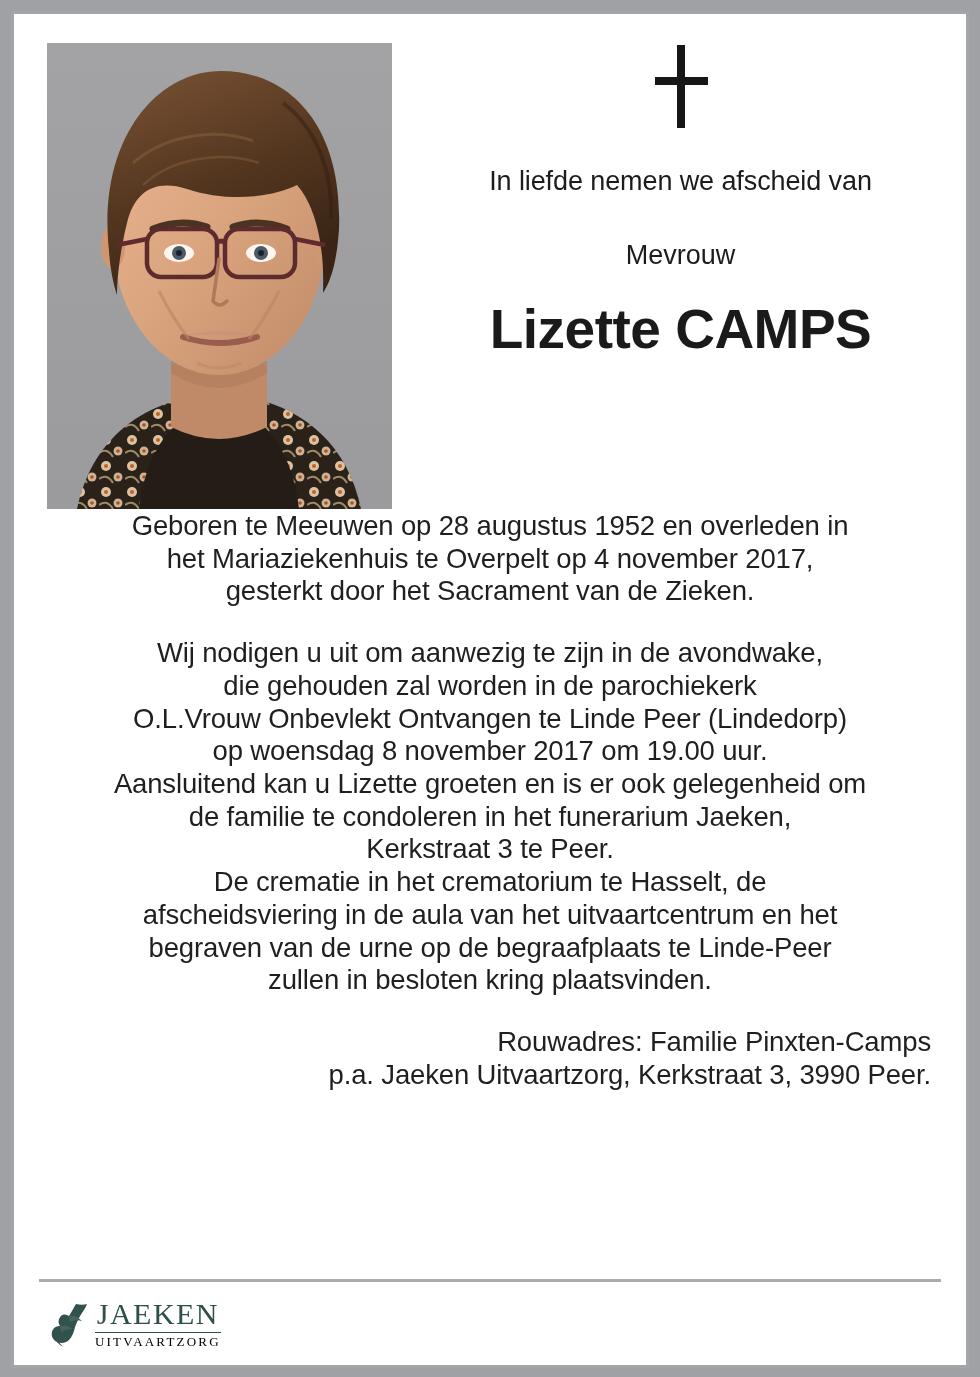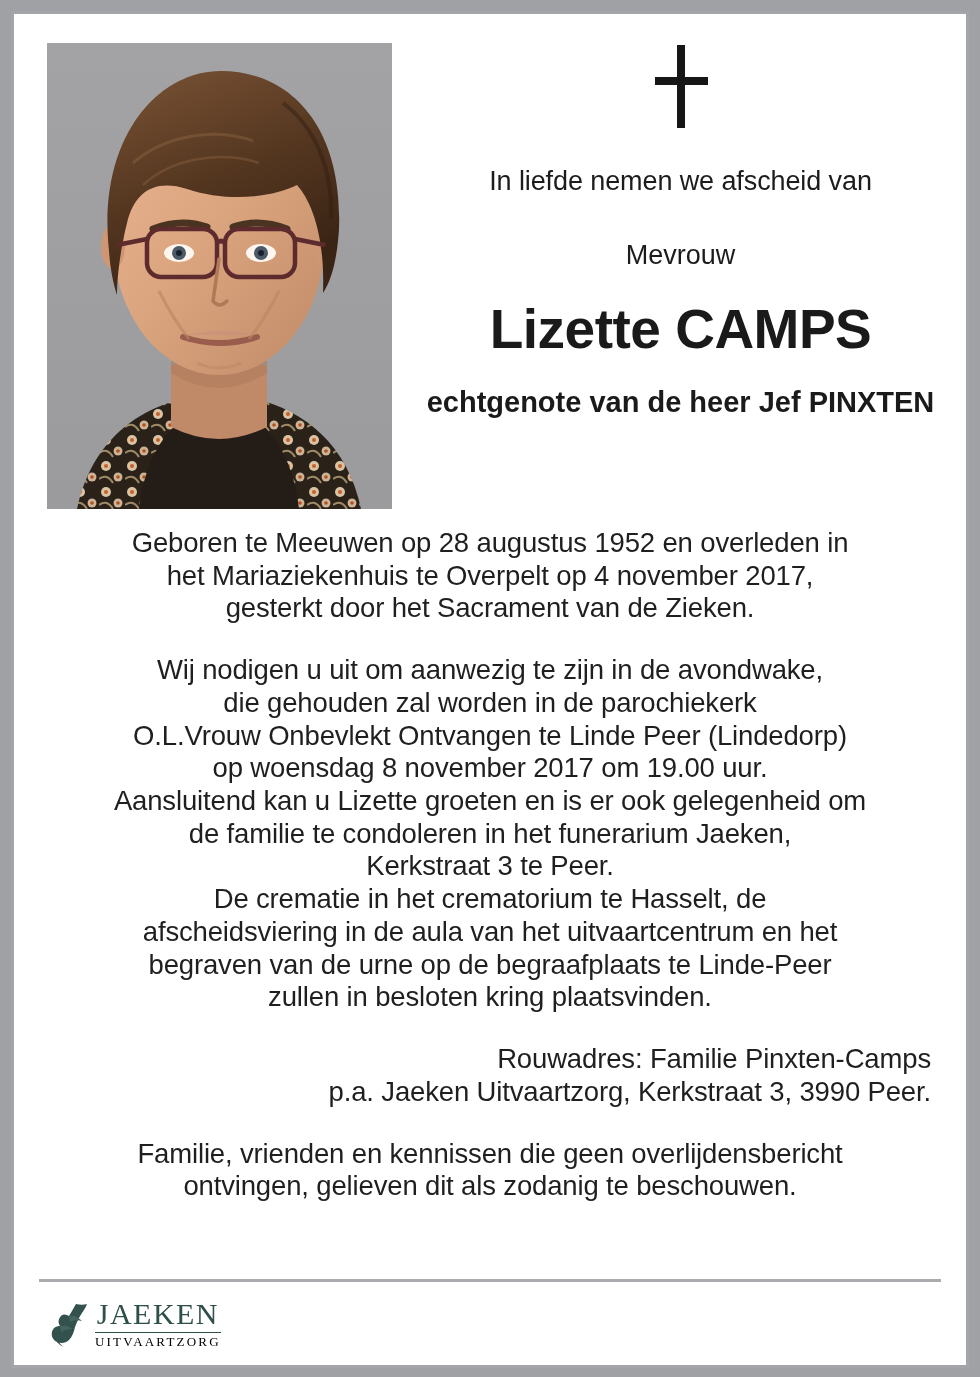--- a/index.html
+++ b/index.html
@@ -116,21 +116,21 @@
     color:#1f1f1f;
     padding:0 12px;
   }
   .para {
     text-align:center;
     font-size:27.5px;
     line-height:1.19;
     letter-spacing:-0.15px;
     white-space:pre-line;
   }
-  .para.p-birth   { margin-top:24px;  }
+  .para.p-birth   { margin-top:7px;  }
   .para.p-invite  { margin-top:29px; }
   .para.p-closing { margin-top:29px; }
   .para.p-address {
     text-align:right;
     margin-top:29px;
     padding-left:2px;
   }
 
   
   #footer {
@@ -277,44 +277,40 @@
           </div>
 
           <div id="header-col">
             <div id="cross">
               <div class="v"></div>
               <div class="h"></div>
             </div>
             <div class="line-afscheid">In liefde nemen we afscheid van</div>
             <div class="line-mevrouw">Mevrouw</div>
             <div class="line-name">Lizette CAMPS</div>
-            <div class="line-spouse">echtgenote van de heer
-Jef PINXTEN</div>
           </div>
         </div>
 
         <div id="body">
           <div class="para p-birth">Geboren te Meeuwen op 28 augustus 1952 en overleden in
 het Mariaziekenhuis te Overpelt op 4 november 2017,
 gesterkt door het Sacrament van de Zieken.</div>
           <div class="para p-invite">Wij nodigen u uit om aanwezig te zijn in de avondwake,
 die gehouden zal worden in de parochiekerk
 O.L.Vrouw Onbevlekt Ontvangen te Linde Peer (Lindedorp)
 op woensdag 8 november 2017 om 19.00 uur.
 Aansluitend kan u Lizette groeten en is er ook gelegenheid om
 de familie te condoleren in het funerarium Jaeken,
 Kerkstraat 3 te Peer.
 De crematie in het crematorium te Hasselt, de
 afscheidsviering in de aula van het uitvaartcentrum en het
 begraven van de urne op de begraafplaats te Linde-Peer
 zullen in besloten kring plaatsvinden.</div>
           <div class="para p-address">Rouwadres: Familie Pinxten-Camps
 p.a. Jaeken Uitvaartzorg, Kerkstraat 3, 3990 Peer.</div>
-          <div class="para p-closing">Familie, vrienden en kennissen die geen overlijdensbericht
-ontvingen, gelieven dit als zodanig te beschouwen.</div>
         </div>
 
         <div id="footer">
           <div id="footer-rule"></div>
           <div id="footer-row">
             <div id="logo">
               <svg id="dove" width="40" height="46" viewBox="0 0 40 46">
                 <path d="M27 3 C24 8 22 12 20 15 C17 13 14 13 12 15 C9 18 9 22 11 25
                          C7 25 4 27 3 31 C2 35 4 39 8 41 C12 43 17 42 20 39
                          C23 36 25 31 26 26 C28 21 30 16 33 12 C35 9 37 6 38 3

